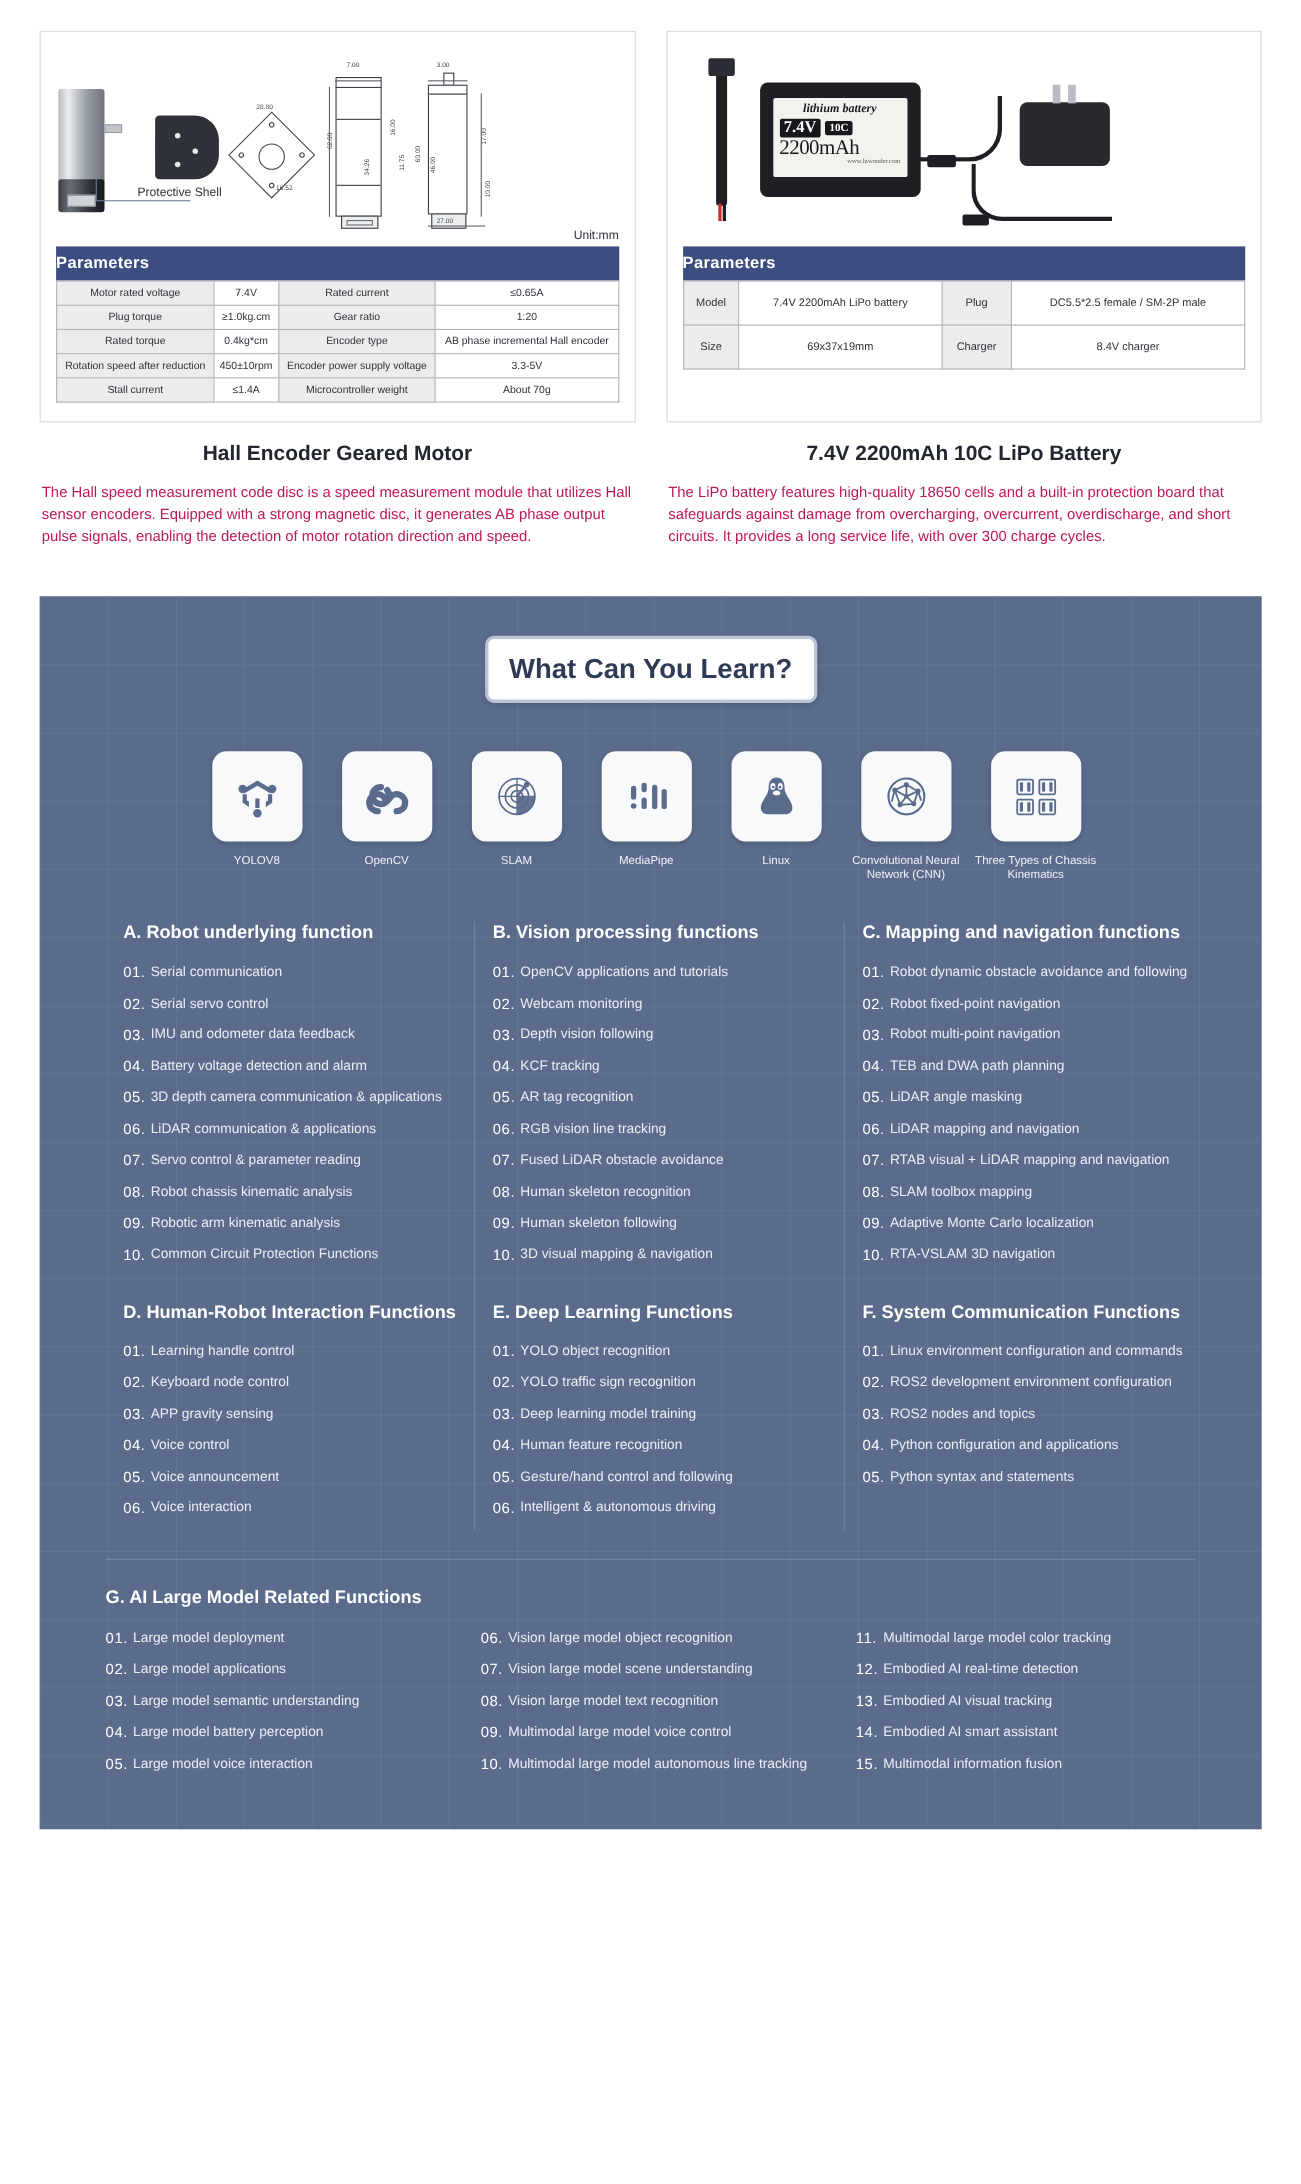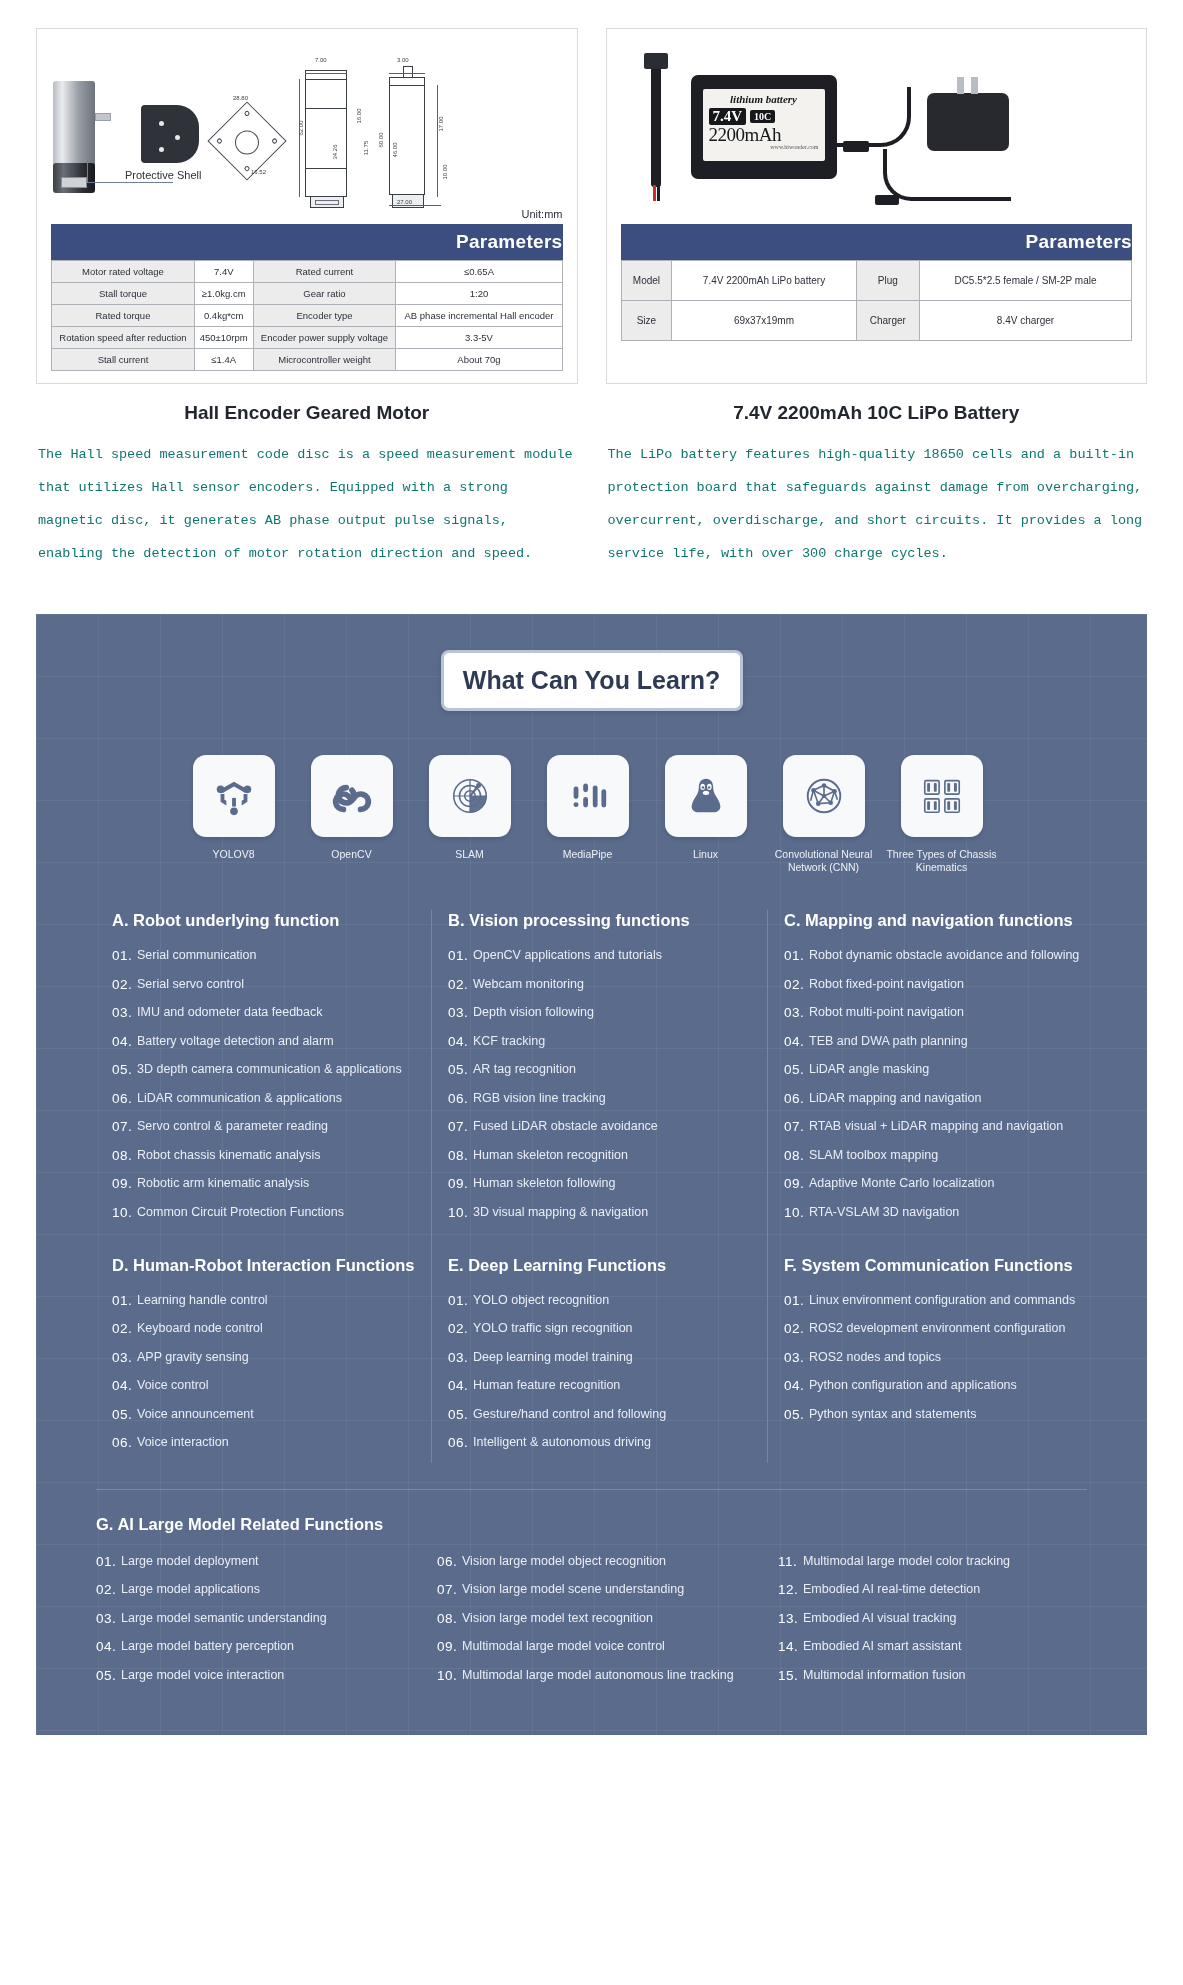--- a/index.html
+++ b/index.html
@@ -146,39 +146,39 @@
   .charger-wire{
     position:absolute; left:276px; top:120px; width:128px; height:52px;
     border:4px solid #1d1f24; border-right:none; border-top:none;
     border-radius:0 0 0 28px;
   }
   .charger-tip{position:absolute; left:268px; top:166px; width:24px;height:10px;background:#1d1f24;border-radius:2px;}
 
   
   .param-wrap{ padding:0 14px 14px 14px; }
   .param-head{
-    background:#3c4d7f; color:#fff; text-align:right;
-    font-weight:bold; font-size:19px; padding:7px 0; letter-spacing:.3px;
+    background:#3c4d7f; color:#fff; text-align:left;
+    font-weight:bold; font-size:15px; padding:7px 0; letter-spacing:.3px;
   }
   table.param{ width:100%; border-collapse:collapse; }
   table.param td{
     border:1px solid #aeb2b8; font-size:9.5px; text-align:center;
     padding:5px 3px; line-height:11px; color:#2c3039;
   }
   table.param td.k{ background:#ececec; }
   table.param td.v{ background:#ffffff; }
 
   table.param2 td{ font-size:10px; padding:13px 4px; line-height:13px; }
 
   .prod-title{
     text-align:center; font-size:19px; font-weight:bold;
     color:#22262e; margin:18px 0 14px 0;
   }
   .prod-desc{
-    font-size:13.5px; line-height:33px; color:#0f766e; padding:0 2px;font-family:Liberation Mono, monospace;
+    font-size:13.5px; line-height:20px; color:#be185d; padding:0 2px;
   }
 
   
   .learn{
     margin:44px 36px 26px 36px;
     background:#5a6b8c;
     position:relative;
     padding:36px 0 40px 0;
     overflow:hidden;
   }
@@ -313,21 +313,21 @@
         <div class="param-head">Parameters</div>
         <table class="param">
           <tbody>
               <tr>
                 <td class="k">Motor rated voltage</td>
                 <td class="v">7.4V</td>
                 <td class="k">Rated current</td>
                 <td class="v">≤0.65A</td>
               </tr>
               <tr>
-                <td class="k">Stall torque</td>
+                <td class="k">Plug torque</td>
                 <td class="v">≥1.0kg.cm</td>
                 <td class="k">Gear ratio</td>
                 <td class="v">1:20</td>
               </tr>
               <tr>
                 <td class="k">Rated torque</td>
                 <td class="v">0.4kg*cm</td>
                 <td class="k">Encoder type</td>
                 <td class="v">AB phase incremental Hall encoder</td>
               </tr>

